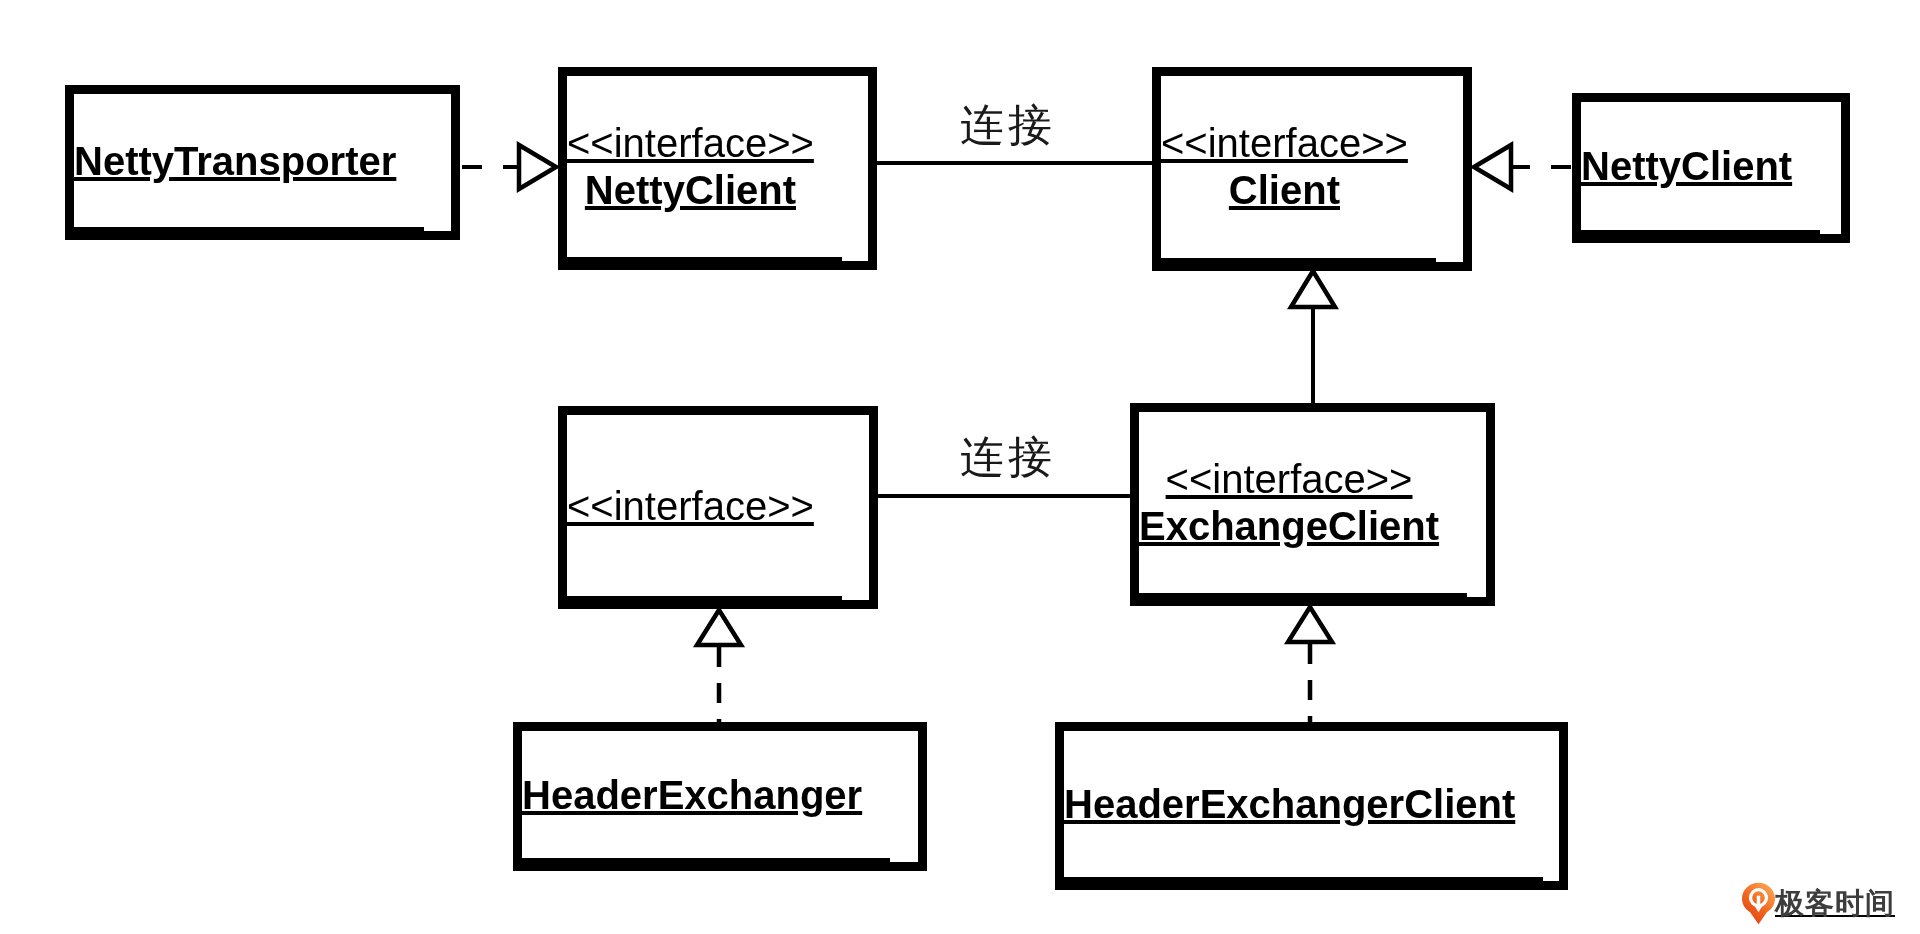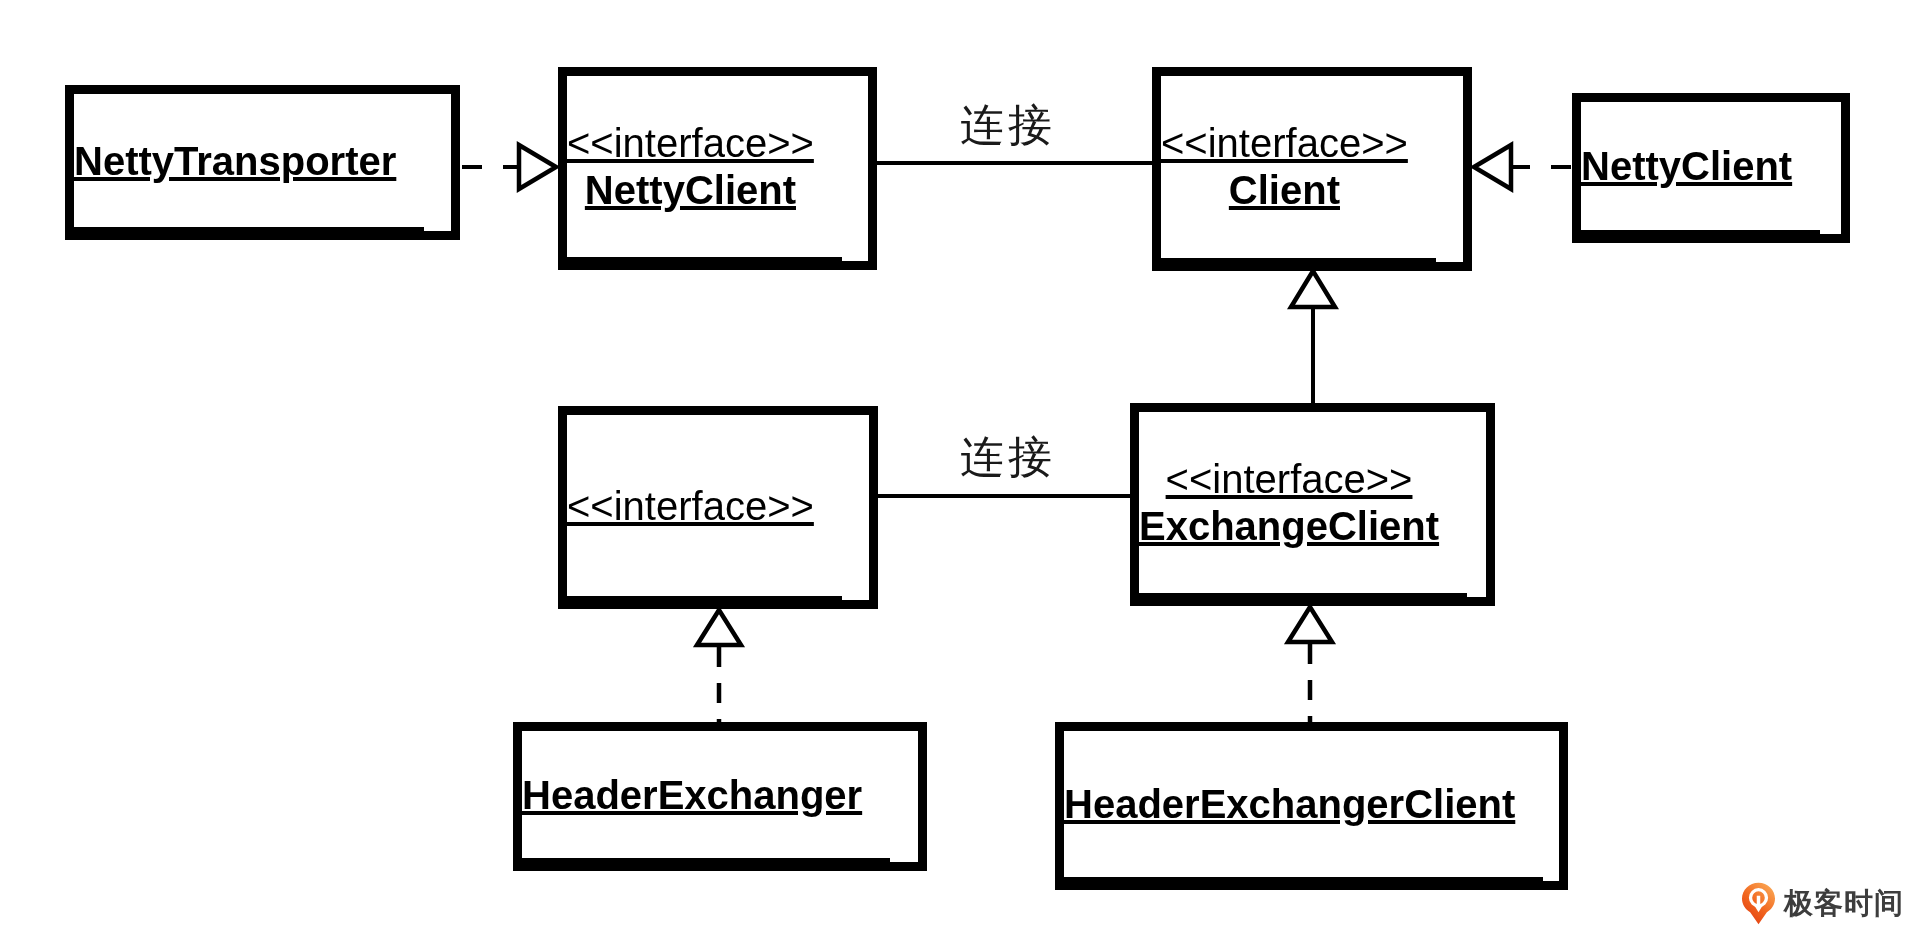--- a/index.html
+++ b/index.html
@@ -30,21 +30,21 @@
   .stereo{font-size:40px;font-weight:400;color:#000;white-space:nowrap;line-height:1.15;}
   .cname{font-size:40px;font-weight:700;color:#000;white-space:nowrap;line-height:1.2;}
 
   .edge-label{
     position:absolute;z-index:3;width:220px;text-align:center;
     font-family:"DejaVu Serif","Liberation Serif",serif;
     font-size:44px;color:#1a1a1a;letter-spacing:4px;
   }
   #watermark{
     position:absolute;z-index:3;left:1742px;top:882px;
-    display:flex;align-items:center;gap:9px;
+    display:flex;align-items:center;text-decoration:underline;
   }
   #brand-text{
     font-size:29px;font-weight:600;color:#3d3d3d;letter-spacing:1px;
     font-family:"Liberation Sans","DejaVu Sans",sans-serif;white-space:nowrap;
   }
 </style>
 </head>
 <body>
 
 <div id="canvas">

